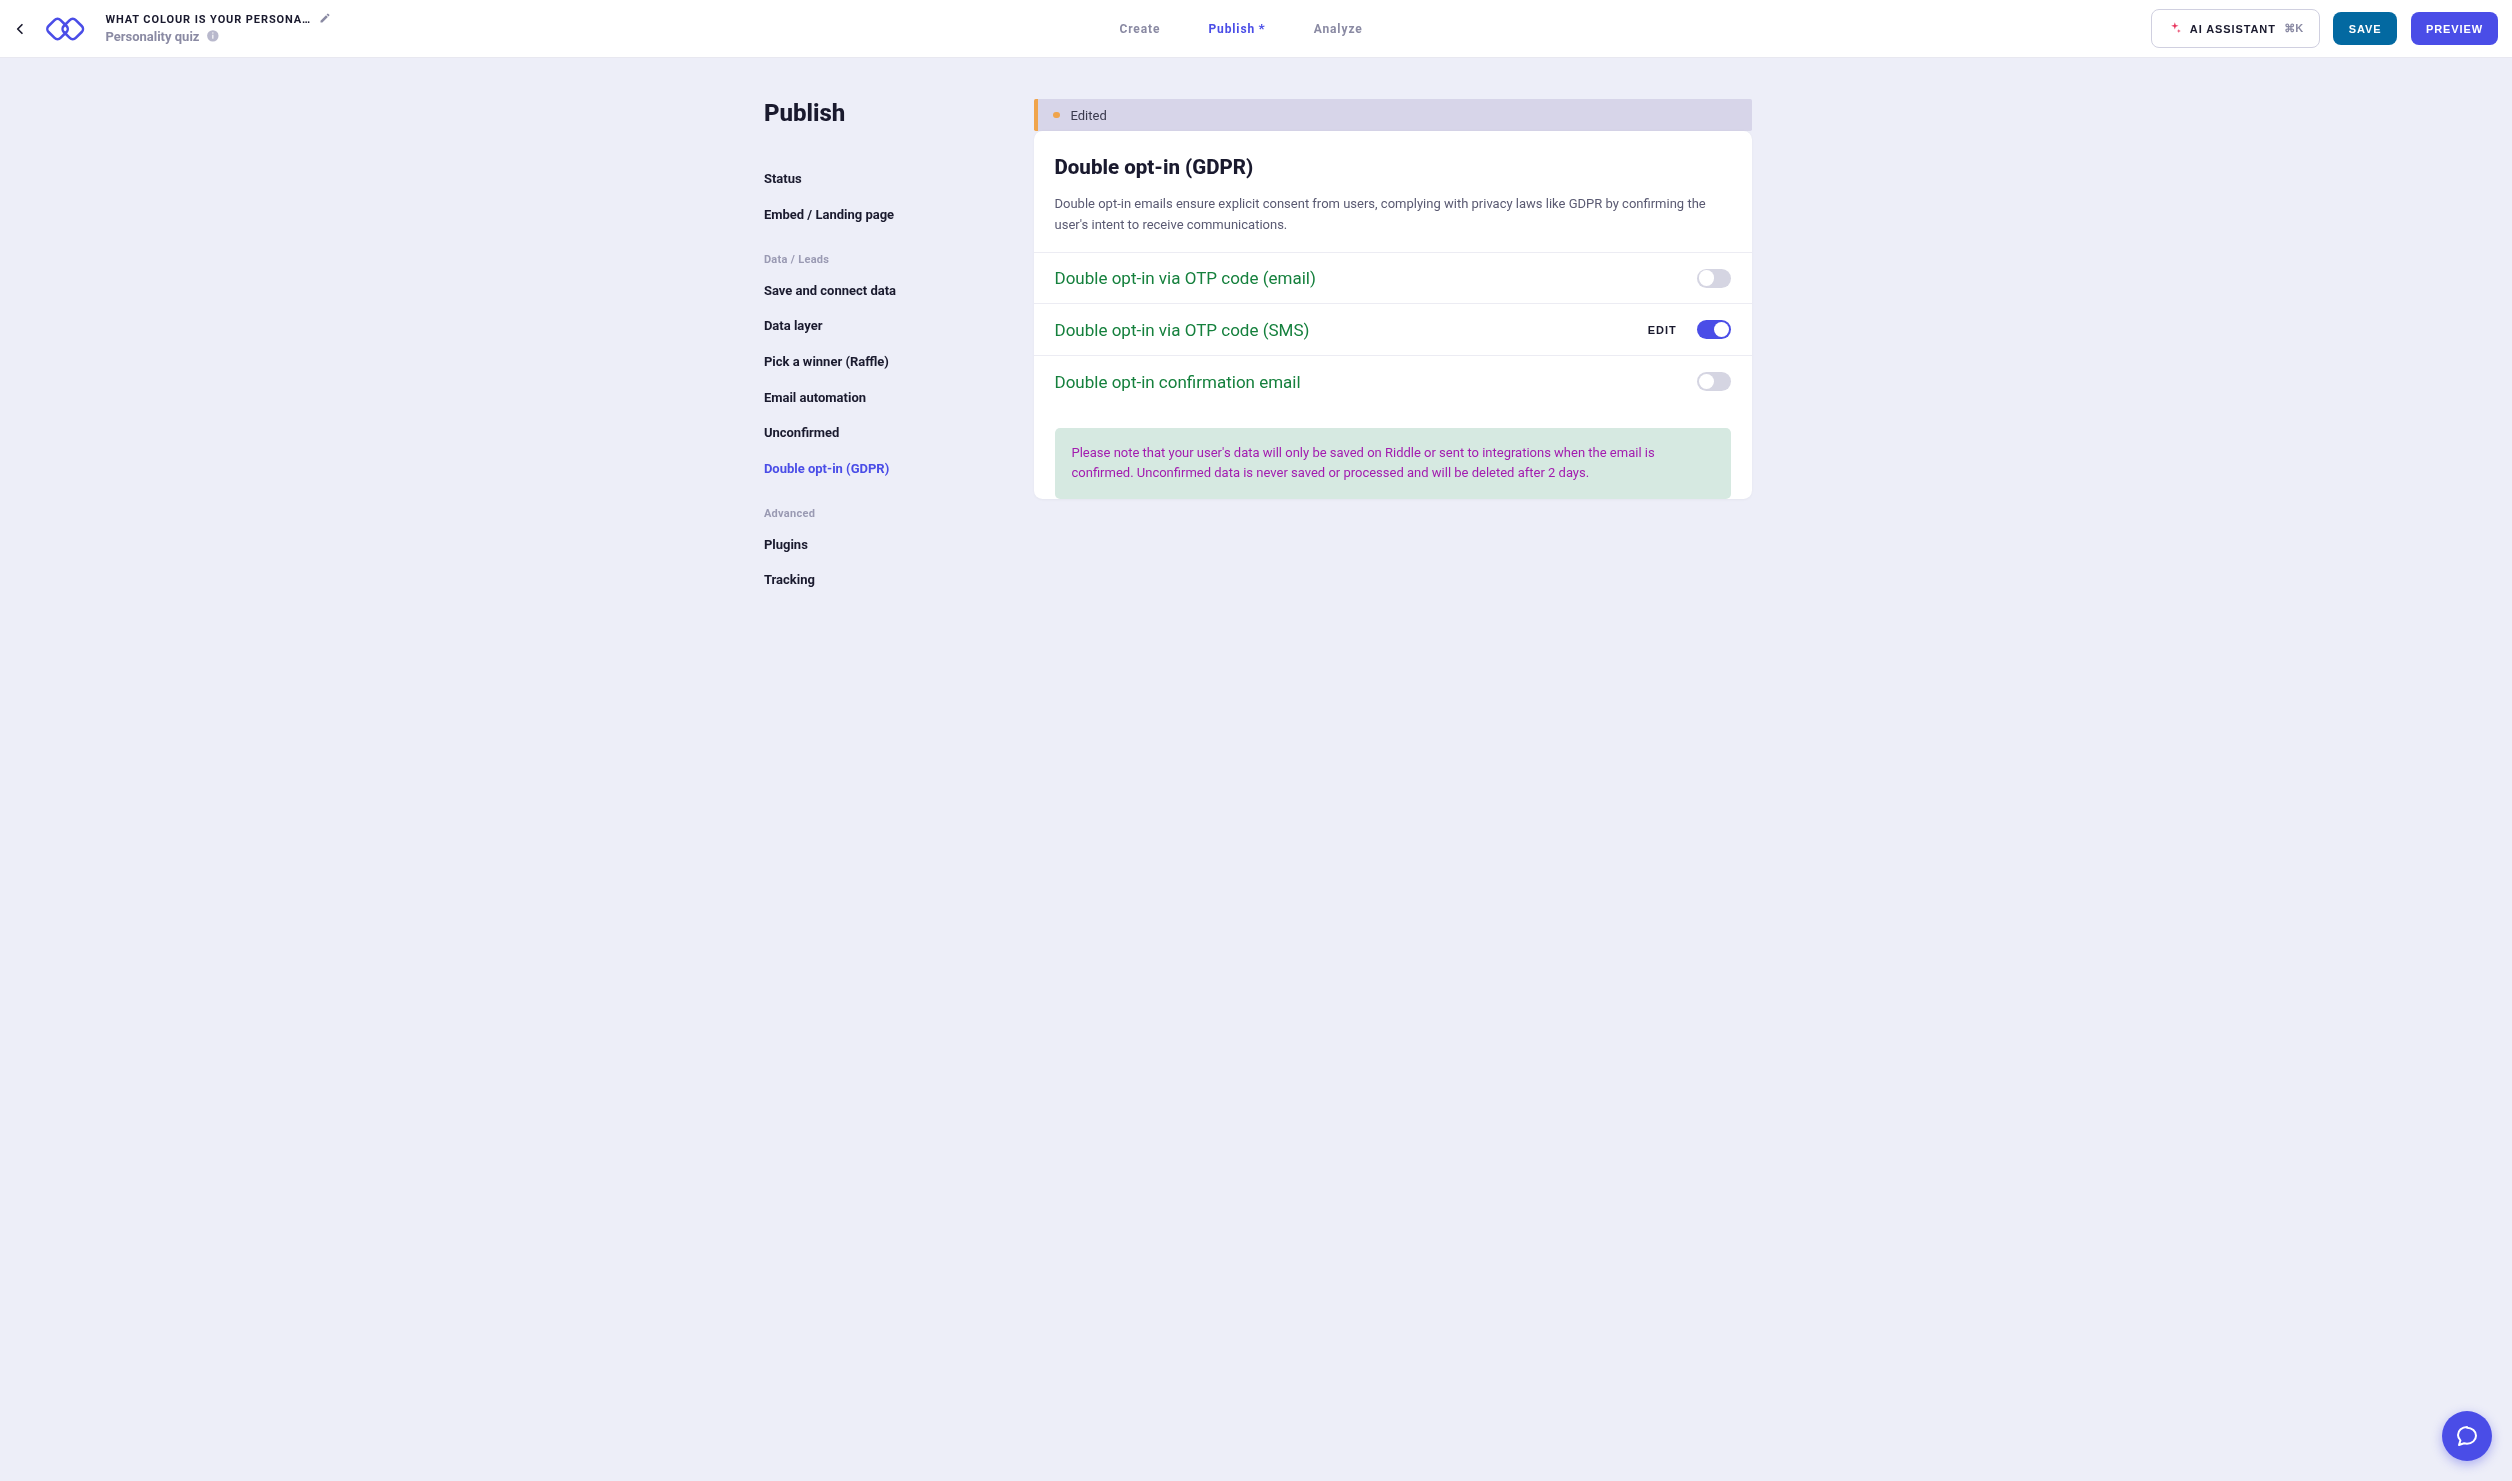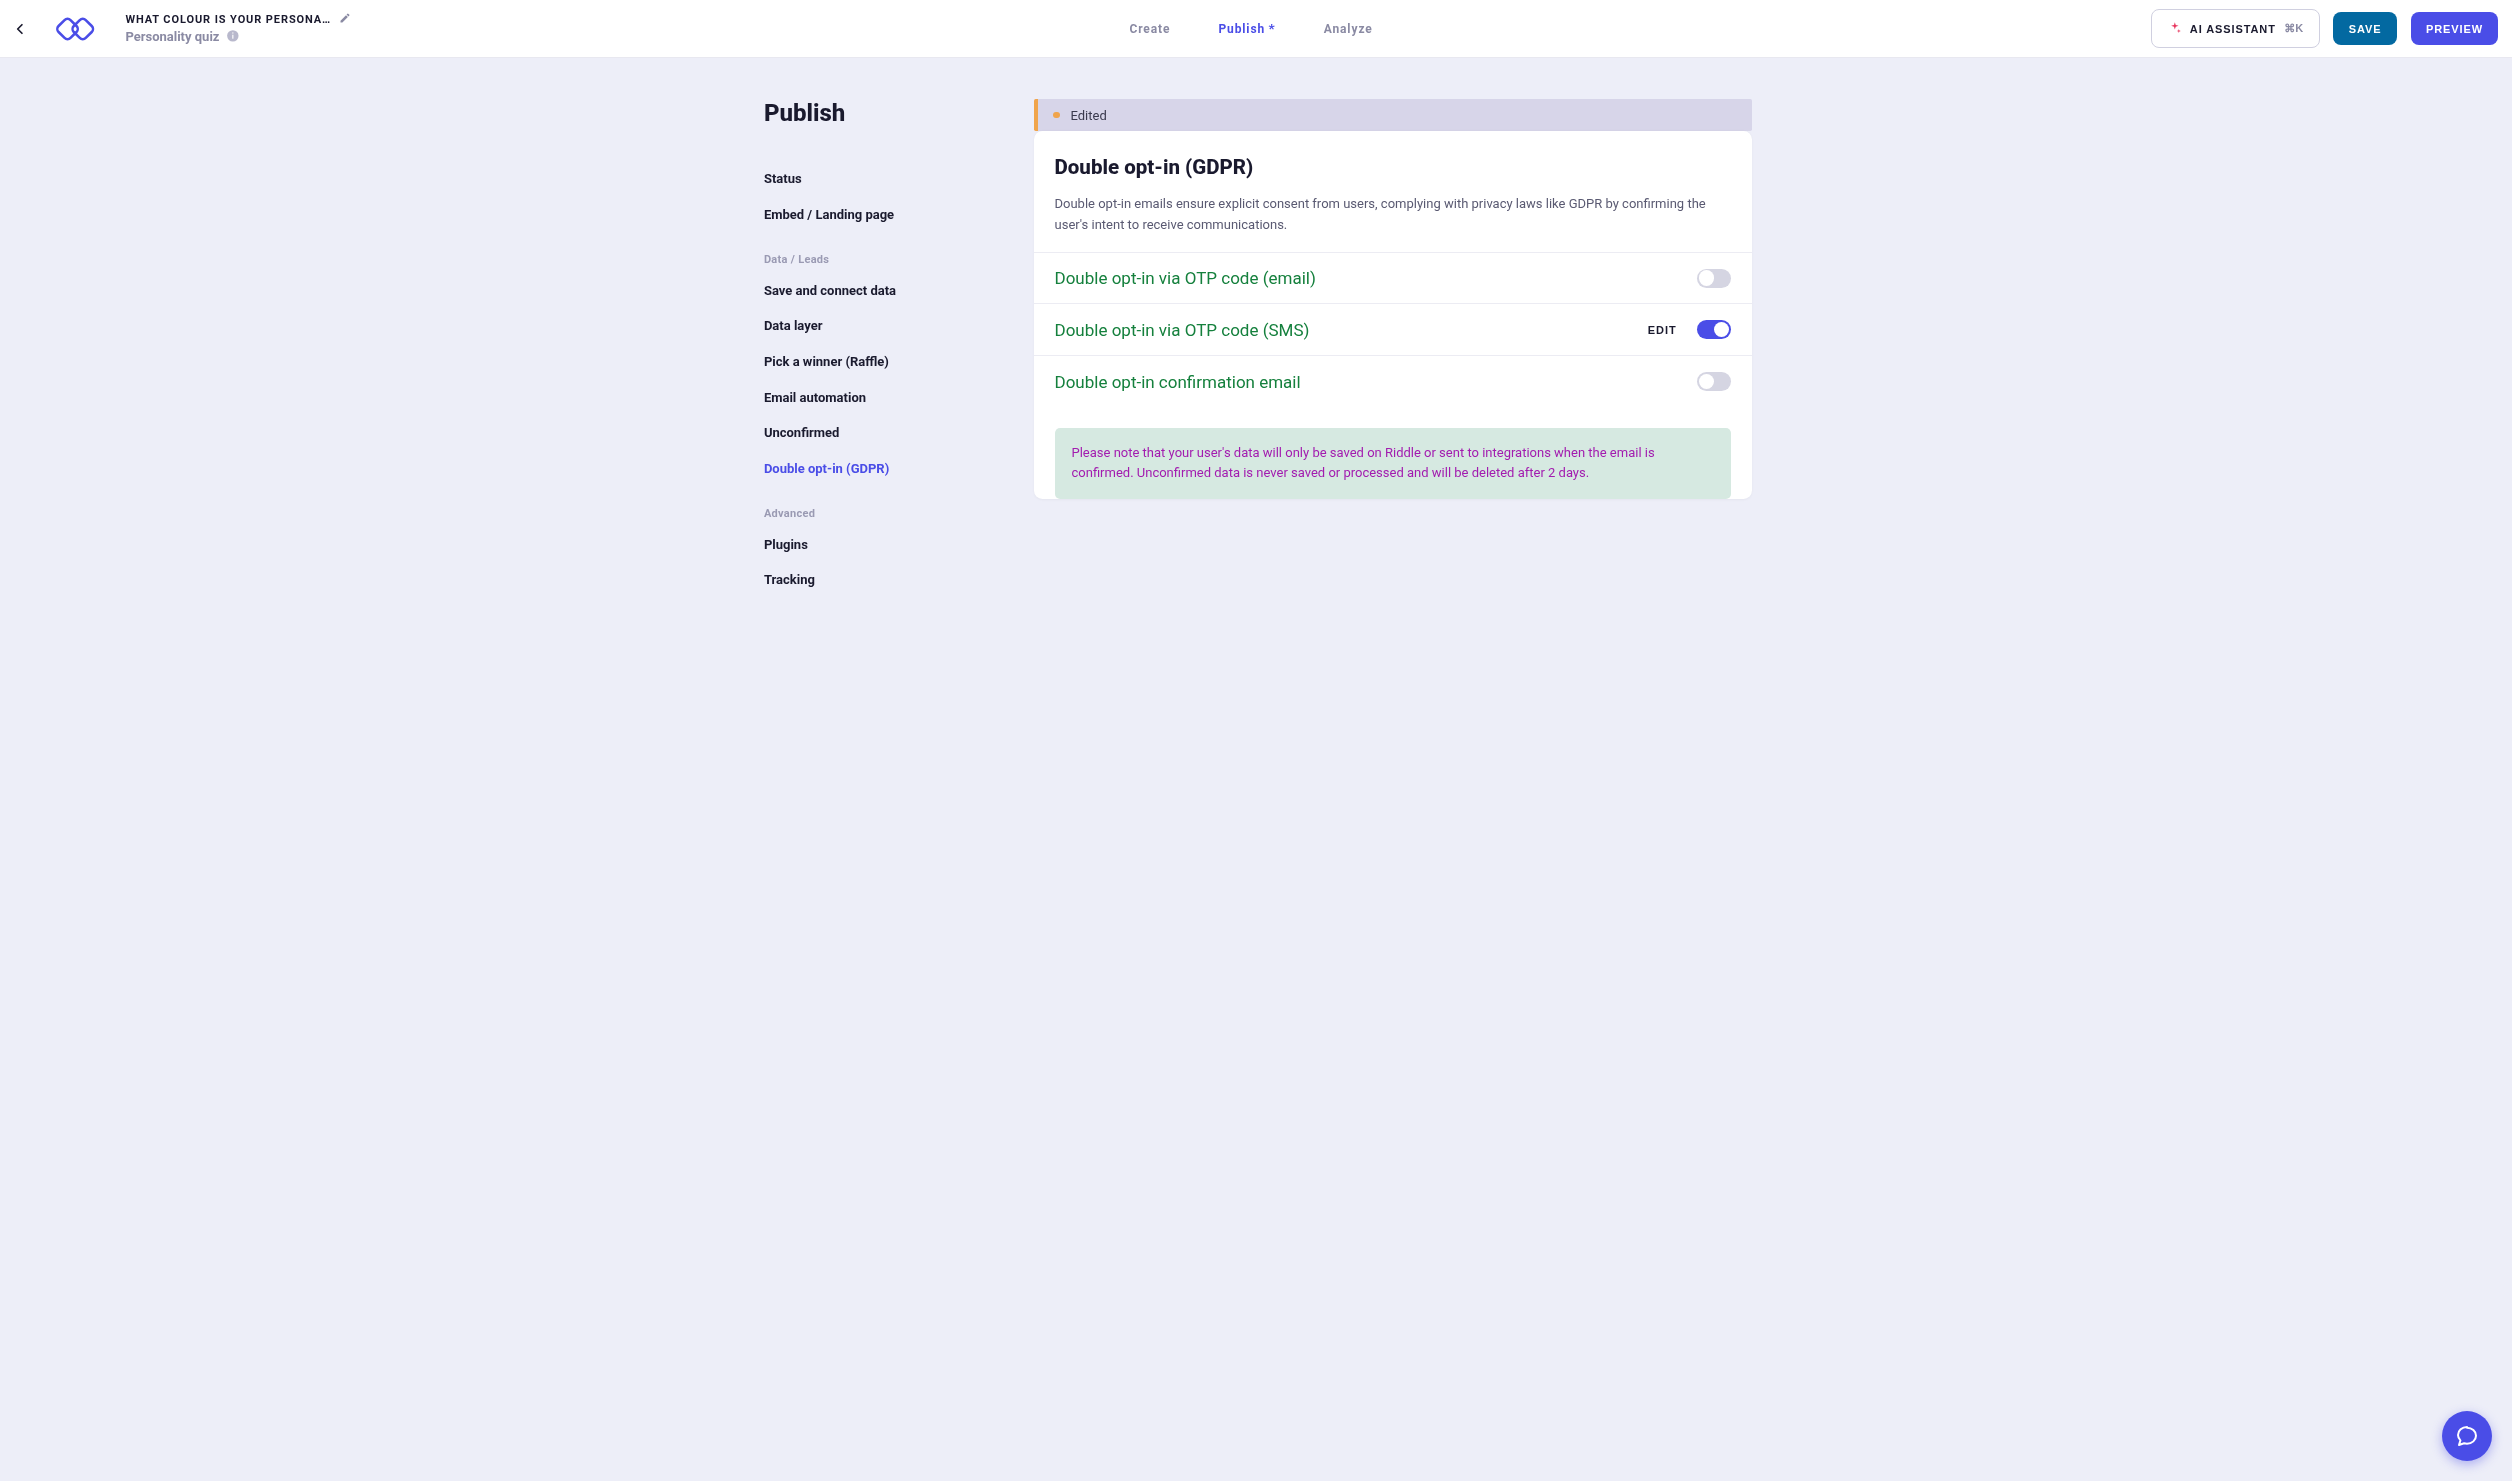--- a/index.html
+++ b/index.html
@@ -13,21 +13,21 @@
   display: flex;
   align-items: center;
   background: #fff;
   height: 58px;
   padding: 0 13.7px;
   border-bottom: 0.9px solid #e8e8f0;
 }
 .header-left {
   display: flex;
   align-items: center;
-  gap: 27px;
+  gap: 17px;
   min-width: 0;
 }
 .back-chevron {
   width: 13.7px;
   height: 13.7px;
   display: flex;
   align-items: center;
   justify-content: center;
   cursor: pointer;
   color: #1a1a2e;

